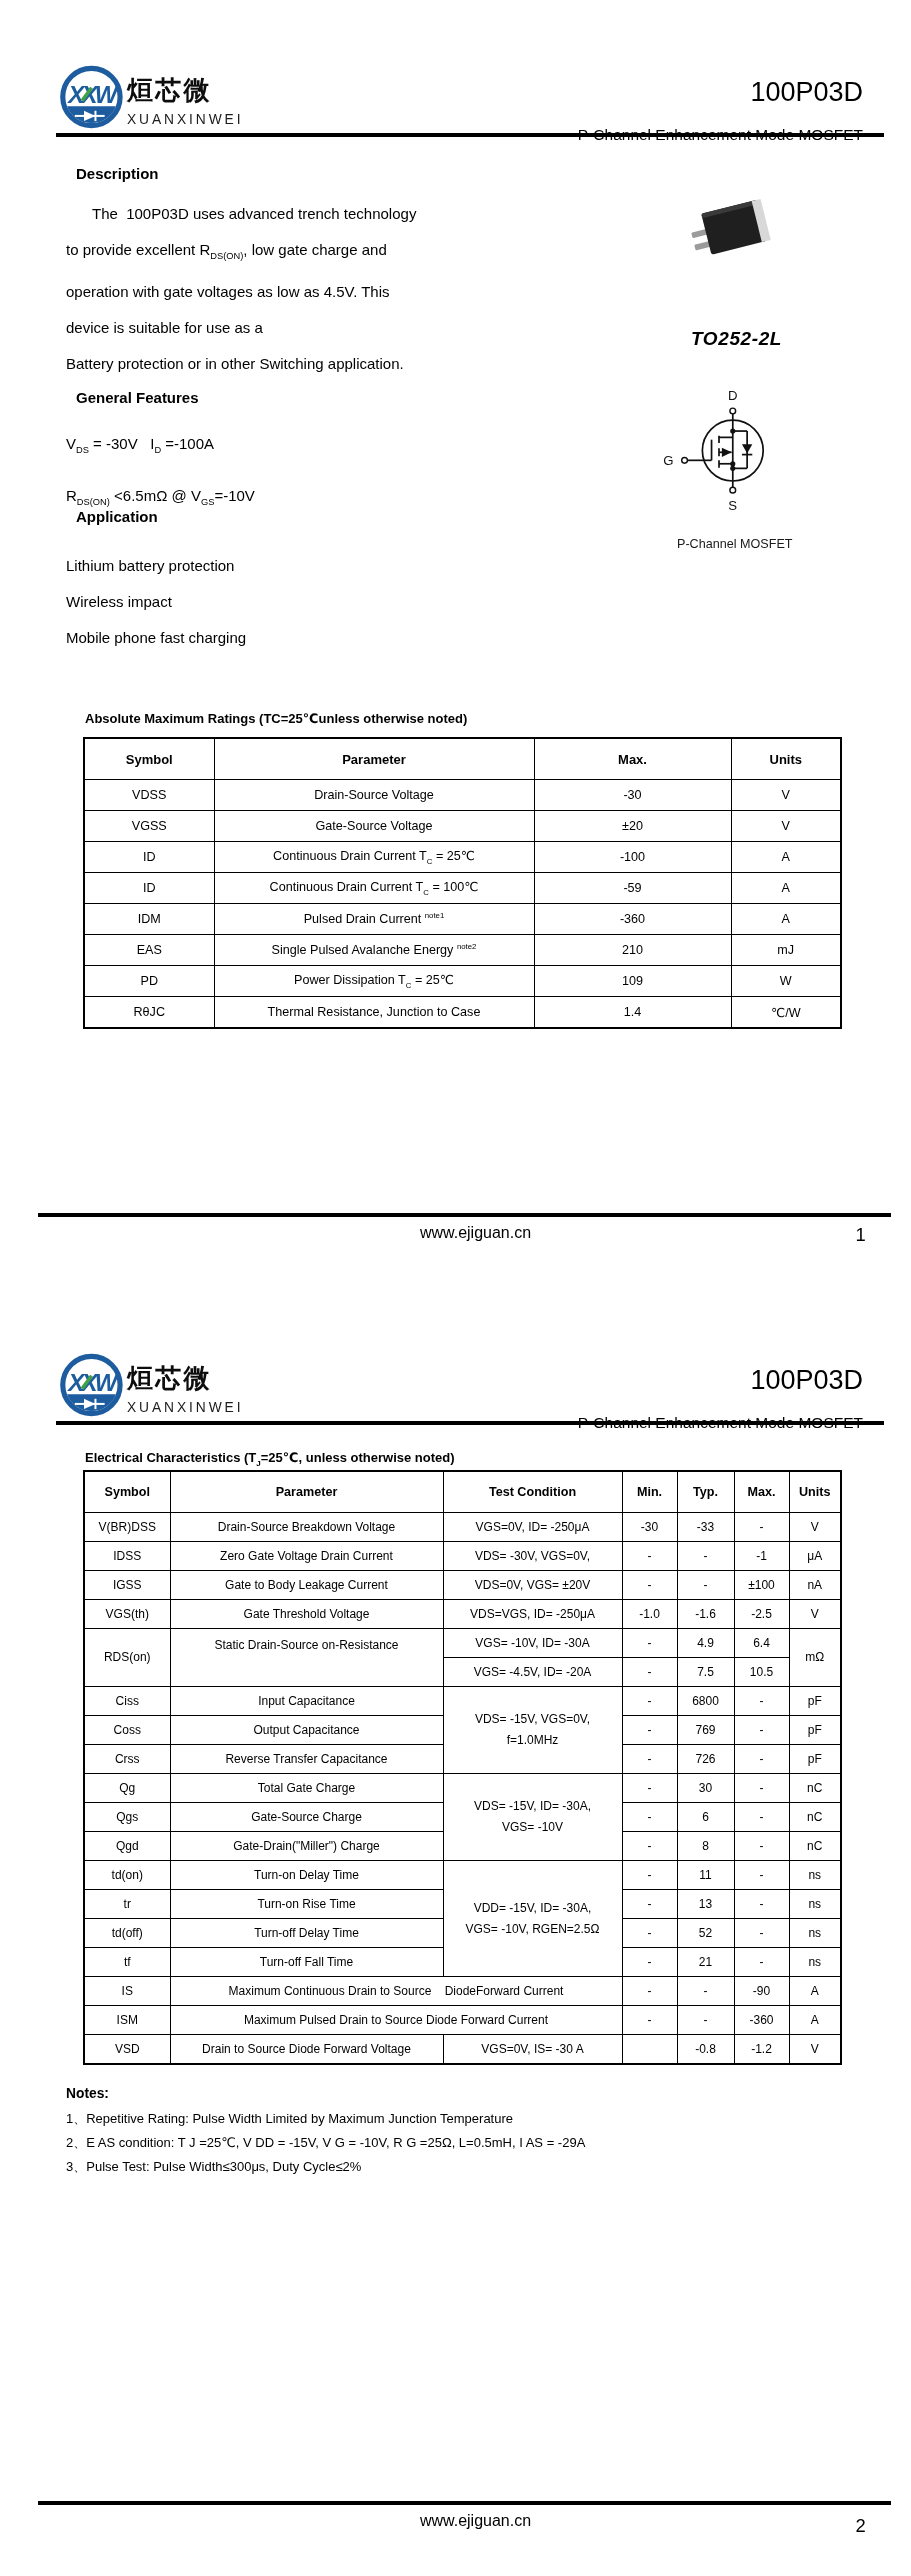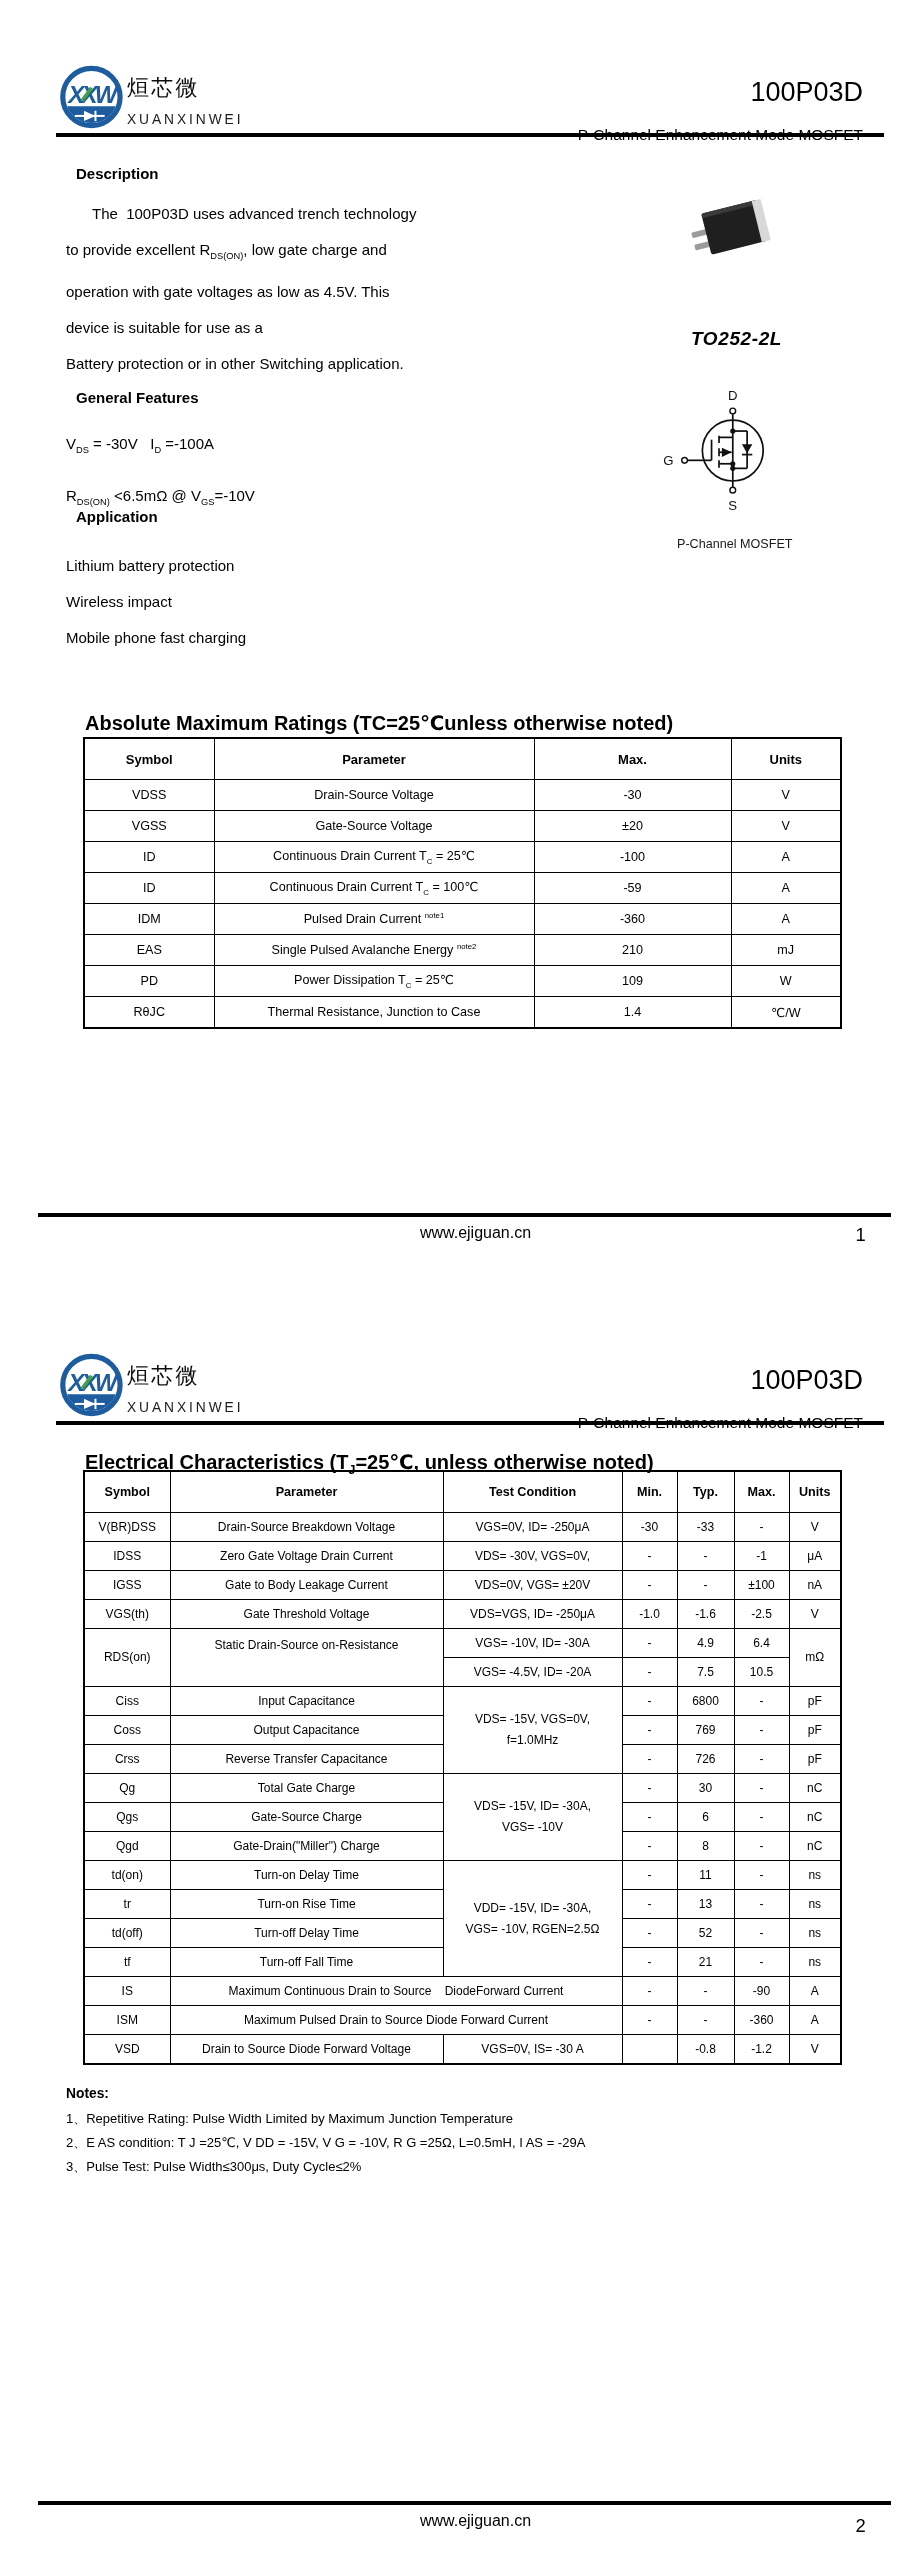--- a/index.html
+++ b/index.html
@@ -2,34 +2,34 @@
 <html style="--brand-blue: #1d5c9e; --brand-green: #43a047;font-size:9.2px"><head>
 <meta charset="utf-8">
 <style>
   html,body{margin:0;padding:0;background:#fff;}
   body{width:911px;font-family:"Liberation Sans","DejaVu Sans",sans-serif;color:#000;}
   .page{position:relative;width:911px;height:1288px;background:#fff;overflow:hidden;}
   .abs{position:absolute;}
   sub{font-size:62%;}
   sup{font-size:62%;}
   
-  .brand-cn{font-size:22px;font-weight:400;letter-spacing:2.3px;line-height:1;color:#0d0d0d;}
+  .brand-cn{font-size:26px;font-weight:700;letter-spacing:2.3px;line-height:1;color:#0d0d0d;}
   .brand-en{font-size:13.8px;letter-spacing:2.9px;color:#1c1c1c;font-weight:500;}
   .pn-block{right:48px;text-align:right;}
   .pn-title{font-size:27px;line-height:1;color:#000;}
   .pn-sub{font-size:15.5px;margin-top:20px;color:#000;text-align:right;}
   .rule{background:#000;height:4px;}
   
   .sec-h{font-weight:bold;font-size:15px;}
   .body-lines{font-size:15px;}
   .desc-lines{line-height:36px;width:402px;}
   .desc-lines div:first-child{text-indent:26px;}
   .gf-lines{line-height:46px;}
   .app-lines{line-height:36px;}
-  .tbl-title{font-weight:bold;font-size:20px;}
+  .tbl-title{font-weight:bold;font-size:13px;}
   
   table{border-collapse:collapse;table-layout:fixed;border:2.3px solid #000;}
   th,td{border:1.7px solid #000;text-align:center;vertical-align:middle;padding:0 3.4px;overflow:hidden;}
   th{font-weight:bold;}
   .t1 th{height:40px;font-size:13px;}
   .t1 td{height:30px;font-size:12.6px;}
   .t2 th{height:40px;font-size:12.6px;}
   .t2 td{height:28px;font-size:12px;line-height:1.75;}
   
   .notes-h{font-weight:bold;font-size:13.8px;text-align:center;}

